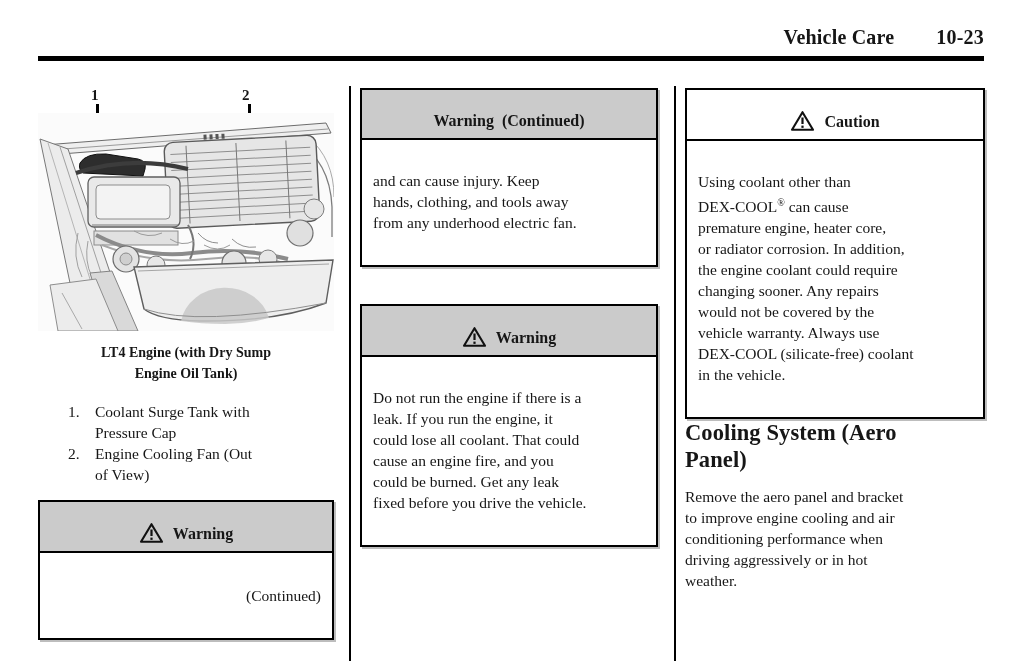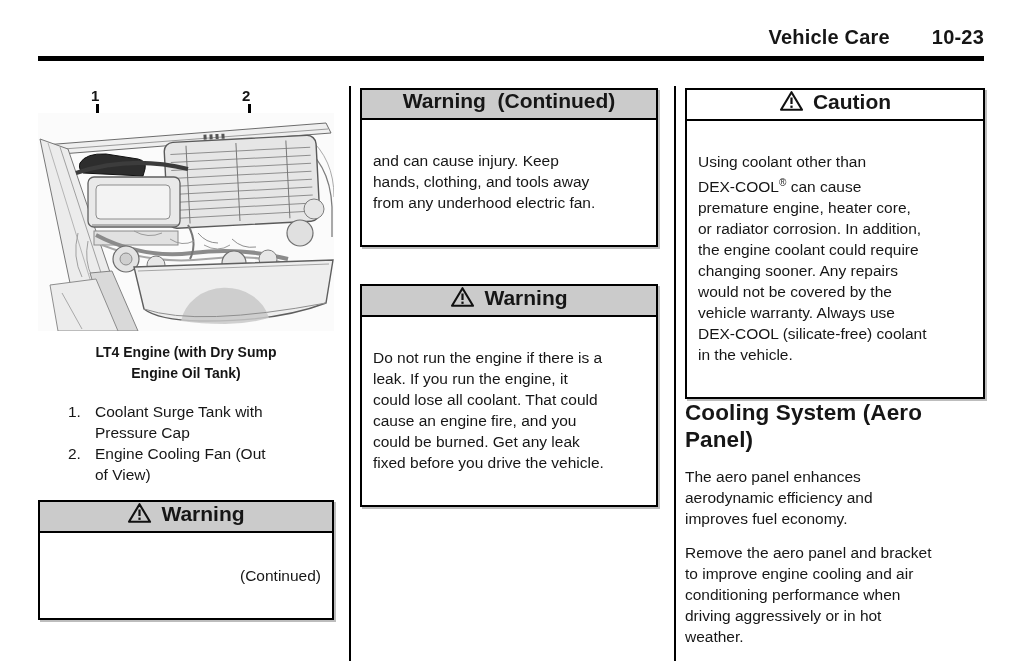--- a/index.html
+++ b/index.html
@@ -1,18 +1,18 @@
 <!DOCTYPE html>
 <html><head>
 <meta charset="utf-8">
 <style>
   html,body{margin:0;padding:0;background:#ffffff;}
   .page{
     position:relative;width:1021px;height:672px;background:#ffffff;
-    font-family:Liberation Sans, sans-serif;color:#161616;overflow:hidden;
+    font-family:Liberation Serif, serif;color:#161616;overflow:hidden;
   }
   
   .page-header{
     position:absolute;top:26px;right:37px;display:flex;gap:42px;
     font-weight:bold;font-size:20px;letter-spacing:.2px;
   }
   .header-rule{position:absolute;left:38px;top:56px;width:946px;height:5px;background:#000;}
   
   .col-divider{position:absolute;top:86px;height:575px;width:2px;background:#000;}
   .col-divider.d1{left:349px;}
@@ -32,22 +32,22 @@
   .leader.l2{left:210px;top:19px;height:170px;}
   .fig-art{position:absolute;left:0;top:28px;width:296px;height:218px;}
   .caption{margin-top:11px;text-align:center;font-weight:bold;font-size:14px;line-height:21px;white-space:pre-line;}
   .callout-list{margin-top:17px;padding-left:30px;}
   .callout-row{display:flex;margin-bottom:0;}
   .callout-num{width:27px;flex:none;}
   .callout-text{white-space:pre-line;}
   
   .wbox{border:2px solid #000;background:#fff;box-shadow:2px 2px 0 #bdbdbd;}
   .wbox-head{
-    border-bottom:2px solid #000;text-align:center;font-weight:bold;font-size:21px;
-    padding:0 0 7px;display:flex;align-items:center;justify-content:center;gap:9px;
+    border-bottom:2px solid #000;text-align:center;font-weight:bold;font-size:16px;
+    padding:20px 0 7px;display:flex;align-items:center;justify-content:center;gap:9px;
   }
   .wbox-head span{white-space:pre;}
   .head-gray{background:#cbcbcb;}
   .head-white{background:#ffffff;}
   .wbox-body{padding:9px 11px 11px 11px;white-space:pre-line;}
   .wbox-body p{margin:0 0 10px 0;white-space:pre-line;}
   .wbox-body p:last-child{margin-bottom:0;}
   .continued-line{text-align:right;white-space:normal;padding-top:2px;}
   .mt-gap{margin-top:37px;}
   .left-warn{margin-top:15px;}
@@ -237,23 +237,20 @@
 changing sooner. Any repairs
 would not be covered by the
 vehicle warranty. Always use
 DEX-COOL (silicate-free) coolant
 in the vehicle.</span></p>
       </div>
     </div>
 
     <div class="section-heading">Cooling System (Aero
 Panel)</div>
-    <div class="body-para">The aero panel enhances
-aerodynamic efficiency and
-improves fuel economy.</div>
     <div class="body-para">Remove the aero panel and bracket
 to improve engine cooling and air
 conditioning performance when
 driving aggressively or in hot
 weather.</div>
   </div>
 
 </div>
 
 </body></html>

